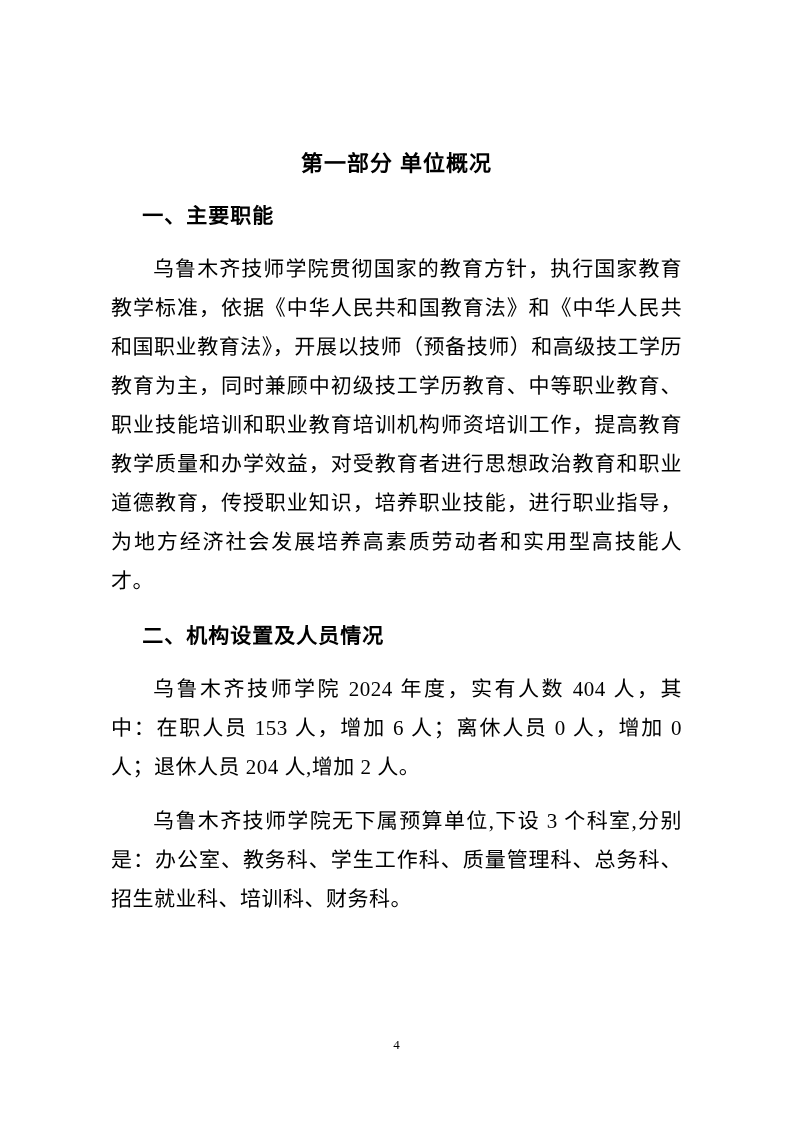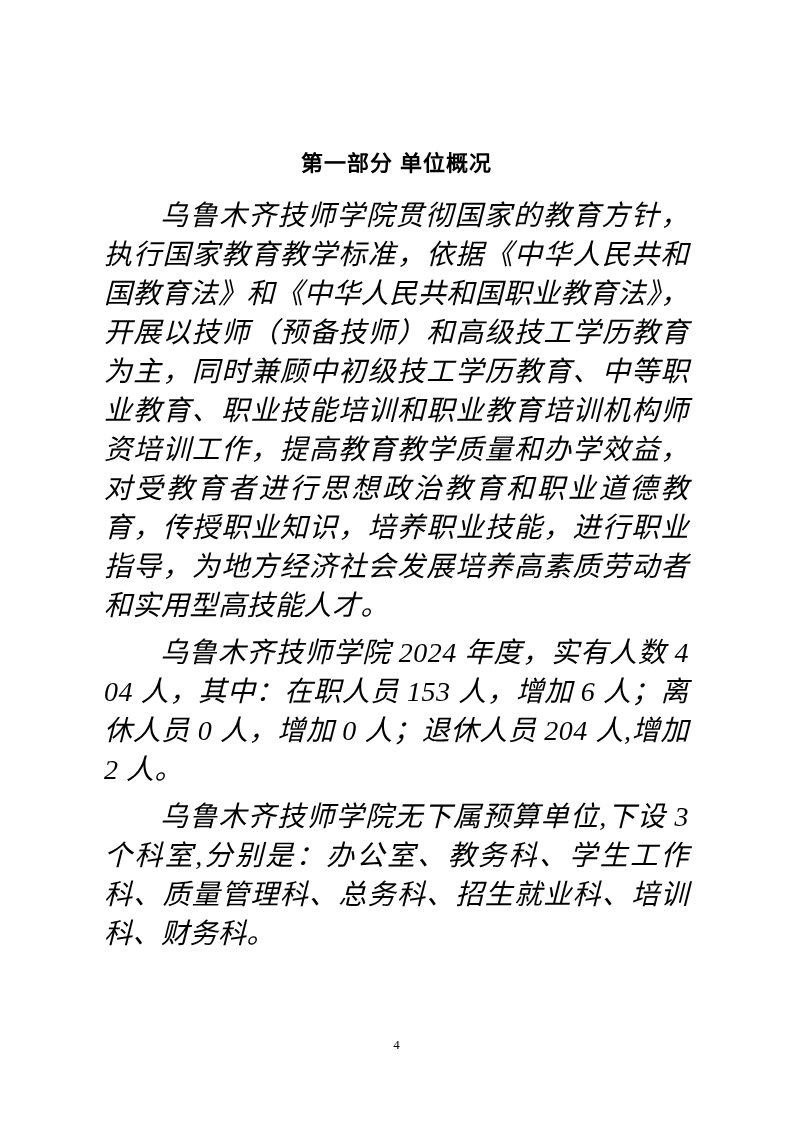--- a/index.html
+++ b/index.html
@@ -32,53 +32,54 @@
   .section-heading {
     margin: 0;
     font-family: "Liberation Sans", "DejaVu Sans", sans-serif;
     font-weight: bold;
     font-size: 21px;
     line-height: 39px;
     text-indent: 2.2em;
     letter-spacing: 1px;
   }
   .body-paragraph {
-    margin: 8px;
+    margin: 15px;
     font-family: "Liberation Serif", "DejaVu Serif", serif;
-    font-size: 28px;
+    font-size: 21px;
     line-height: 39px;
     text-indent: 2em;
     text-align: justify;
     text-align-last: left;
     letter-spacing: 0.5px;
     word-break: break-all;
-    font-style: italic;
   }
   .page-number {
     position: absolute;
     left: 0;
     right: 0;
     top: 1036px;
     text-align: center;
     font-family: "Liberation Serif", "DejaVu Serif", serif;
     font-size: 13px;
     line-height: 18px;
   }
 </style>
 </head>
 <body>
 
 <div class="page">
   <div class="content">
 
     <h1 class="doc-title">第一部分 单位概况</h1>
 
+    <h2 class="section-heading">一、主要职能</h2>
 
     <p class="body-paragraph">乌鲁木齐技师学院贯彻国家的教育方针，执行国家教育教学标准，依据《中华人民共和国教育法》和《中华人民共和国职业教育法》，开展以技师（预备技师）和高级技工学历教育为主，同时兼顾中初级技工学历教育、中等职业教育、职业技能培训和职业教育培训机构师资培训工作，提高教育教学质量和办学效益，对受教育者进行思想政治教育和职业道德教育，传授职业知识，培养职业技能，进行职业指导，为地方经济社会发展培养高素质劳动者和实用型高技能人才。</p>
 
+    <h2 class="section-heading">二、机构设置及人员情况</h2>
 
     <p class="body-paragraph">乌鲁木齐技师学院 2024 年度，实有人数 404 人，其中：在职人员 153 人，增加 6 人；离休人员 0 人，增加 0 人；退休人员 204 人,增加 2 人。</p>
 
     <p class="body-paragraph">乌鲁木齐技师学院无下属预算单位,下设 3 个科室,分别是：办公室、教务科、学生工作科、质量管理科、总务科、招生就业科、培训科、财务科。</p>
 
   </div>
 
   <div class="page-number">4</div>
 </div>
 

